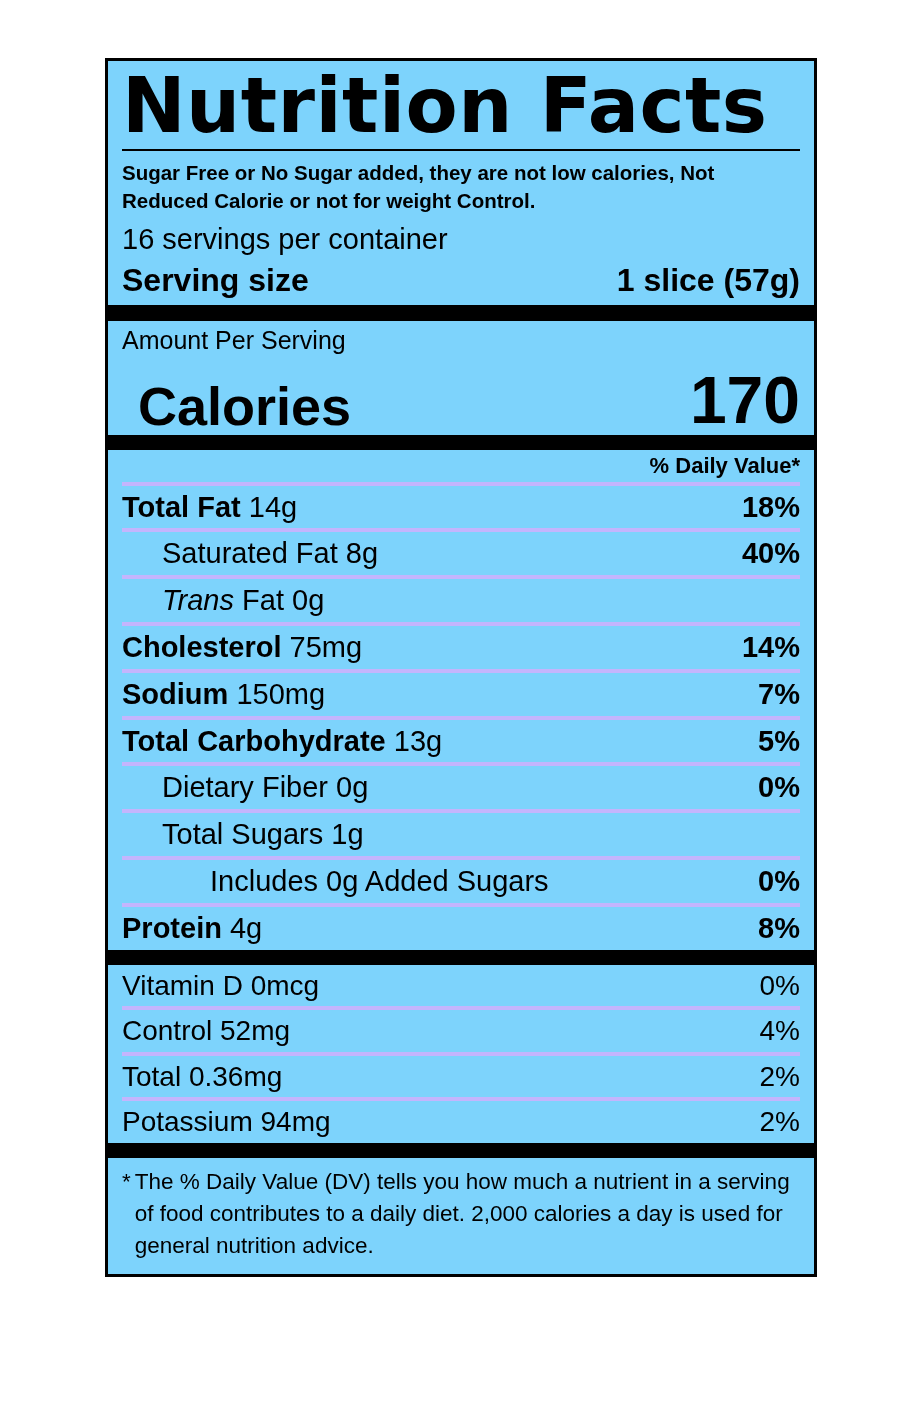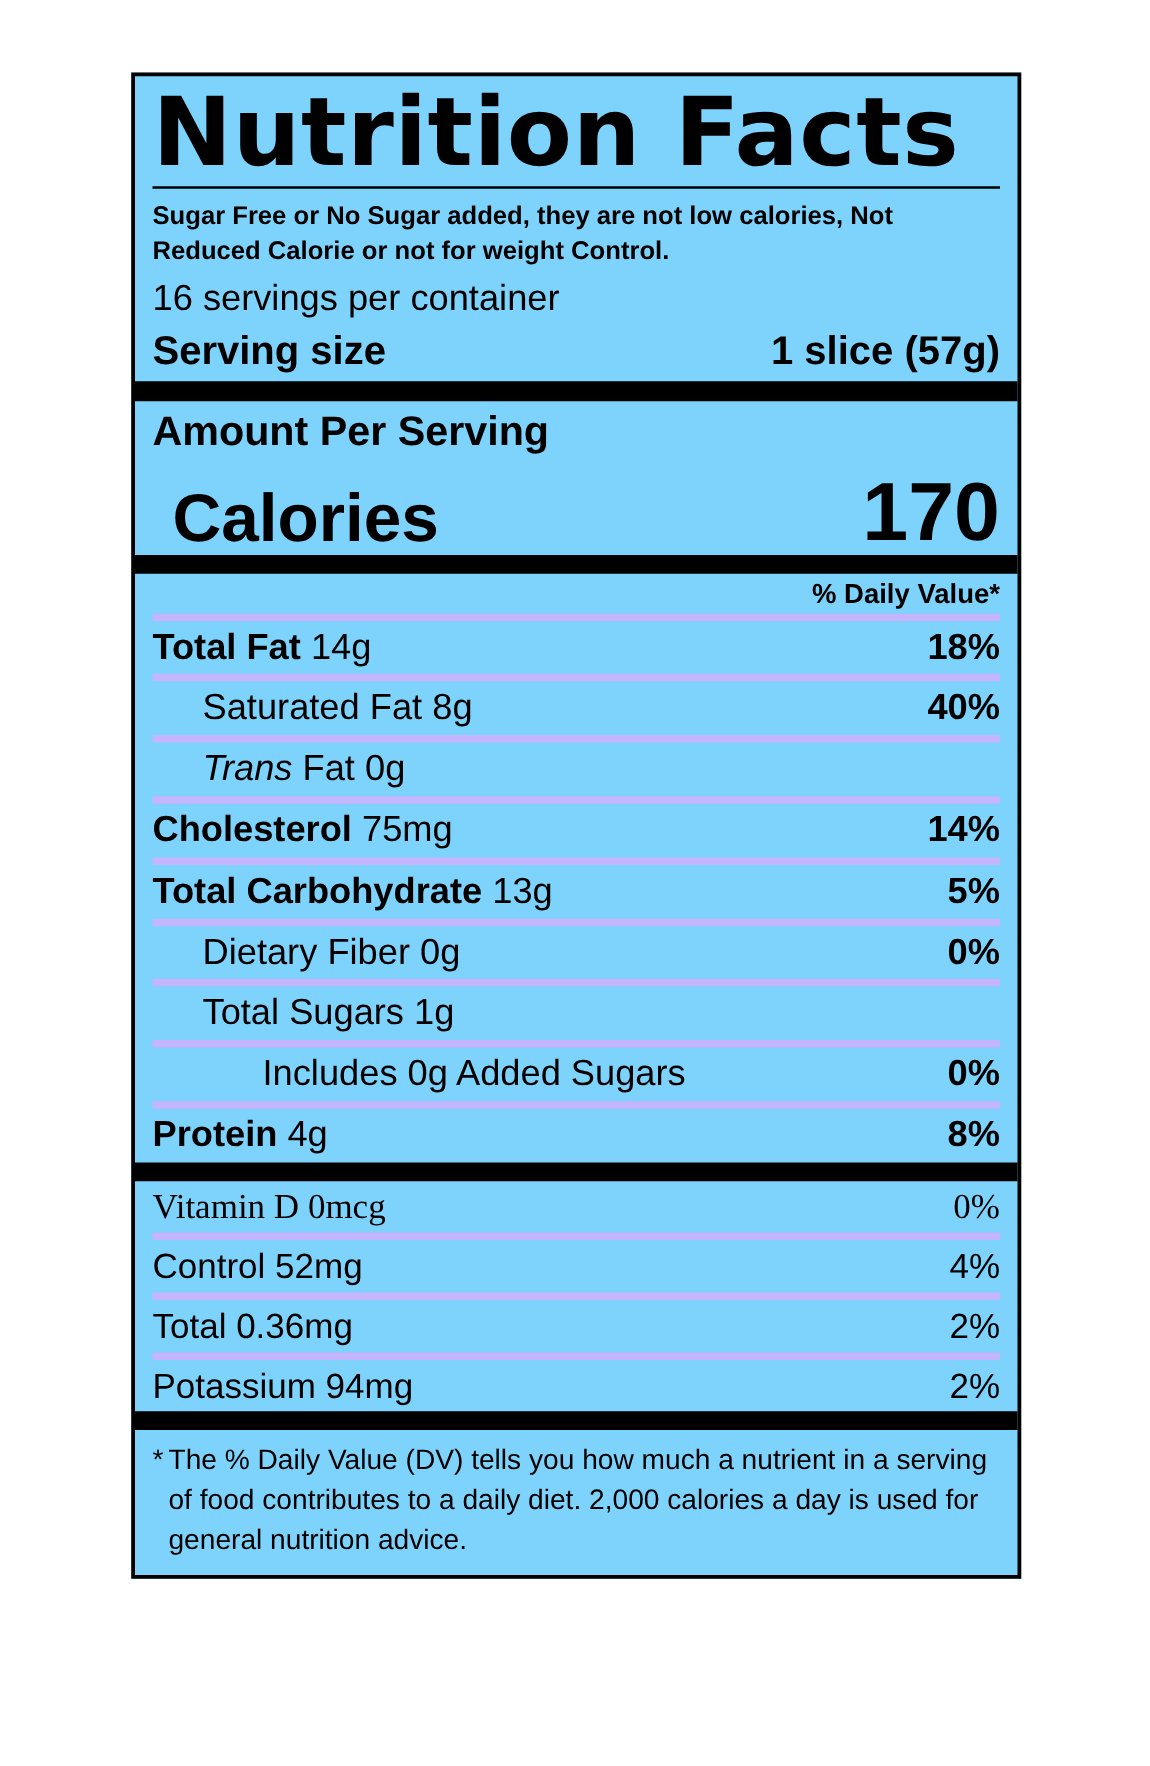--- a/index.html
+++ b/index.html
@@ -74,22 +74,22 @@
   .serving-size-row {
     display: flex;
     justify-content: space-between;
     align-items: baseline;
     font-size: 32px;
     font-weight: bold;
     padding-bottom: 6px;
   }
 
   .amount-per {
-    font-size: 33px;
-    font-weight: bold;
+    font-size: 25px;
+    font-weight: normal;
     padding-top: 5px;
   }
 
   .calories-row {
     display: flex;
     justify-content: space-between;
     align-items: flex-end;
     padding-bottom: 2px;
   }
   .calories-label {
@@ -110,25 +110,25 @@
     font-size: 22px;
     font-weight: bold;
     padding: 3px 0 3px 0;
   }
 
   .nrow {
     display: flex;
     justify-content: space-between;
     align-items: baseline;
     font-size: 29px;
-    border-top: 6px solid #c4b5fd;
+    border-top: 4px solid #c4b5fd;
     padding: 4px 0 4px 0;
     line-height: 1.2;
   }
-  .nrow.no-top { border-top: none; font-family: Liberation Serif, serif; }
+  .nrow.no-top { border-top: none; }
   .nrow .name { white-space: nowrap; }
   .nrow .pct { font-weight: bold; white-space: nowrap; }
   .nrow .pct.light { font-weight: normal; }
 
   .b { font-weight: bold; }
   .i { font-style: italic; }
 
   .ind1 { padding-left: 40px; }
   .ind2 { padding-left: 88px; }
 
@@ -213,20 +213,27 @@
     </div>
 
     <div class="nrow">
       <span class="name">
         <span class="b">Cholesterol</span>
         <span>75mg</span>
       </span>
       <span class="pct">14%</span>
     </div>
 
+    <div class="nrow">
+      <span class="name">
+        <span class="b">Sodium</span>
+        <span>150mg</span>
+      </span>
+      <span class="pct">7%</span>
+    </div>
 
     <div class="nrow">
       <span class="name">
         <span class="b">Total Carbohydrate</span>
         <span>13g</span>
       </span>
       <span class="pct">5%</span>
     </div>
 
     <div class="nrow">

